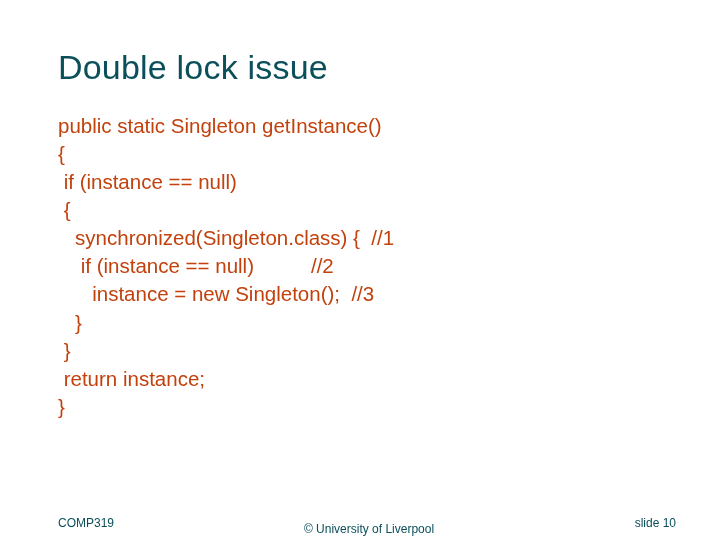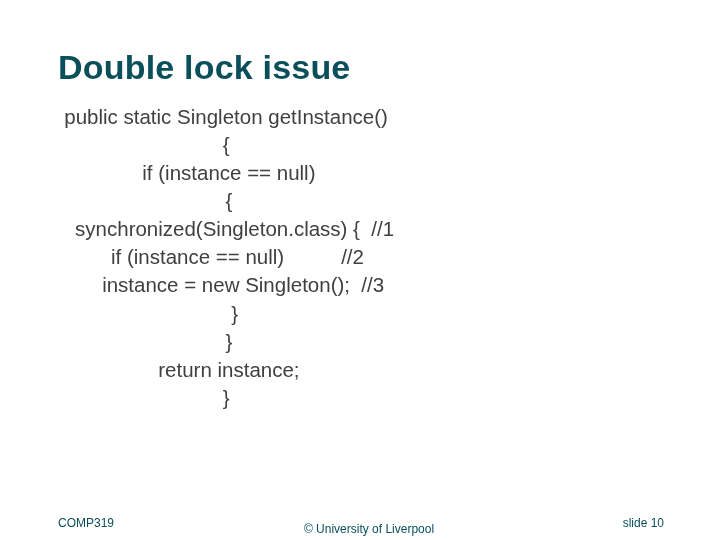--- a/index.html
+++ b/index.html
@@ -16,34 +16,33 @@
     position: relative;
     width: 720px;
     height: 540px;
     box-sizing: border-box;
   }
   .title {
     position: absolute;
     top: 48px;
     left: 58px;
     font-size: 34px;
-    font-weight: 700;
+    font-weight: 400;
     color: #0a4f5a;
     letter-spacing: 0.2px;
   }
   .code {
     position: absolute;
-    top: 103px;
+    top: 112px;
     left: 58px;
     font-size: 20.5px;
     line-height: 1.37;
-    color: #404040;
+    color: #c2410c;
     white-space: pre;
     font-family: Arial, Helvetica, sans-serif;
-    text-align: center;
   }
   .footer {
     position: absolute;
     bottom: 24px;
     left: 58px;
     right: 40px;
     font-size: 12px;
     color: #0a4f5a;
   }
   .footer-left {
@@ -51,21 +50,21 @@
     left: 0;
   }
   .footer-center {
     position: absolute;
     left: 50%;
     transform: translateX(-50%);
     margin-top: 6px;
   }
   .footer-right {
     position: absolute;
-    right: 16px;
+    right: 4px;
   }
 </style>
 </head>
 <body>
 
 <div class="slide">
   <div class="title">Double lock issue</div>
   <div class="code">public static Singleton getInstance()
 {
  if (instance == null)

